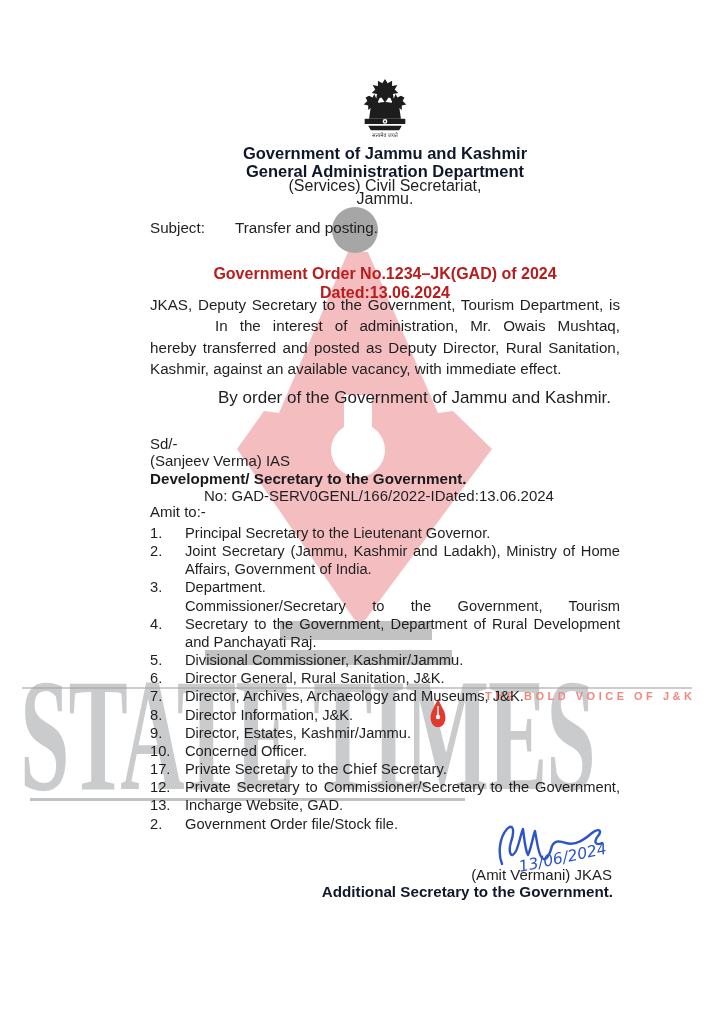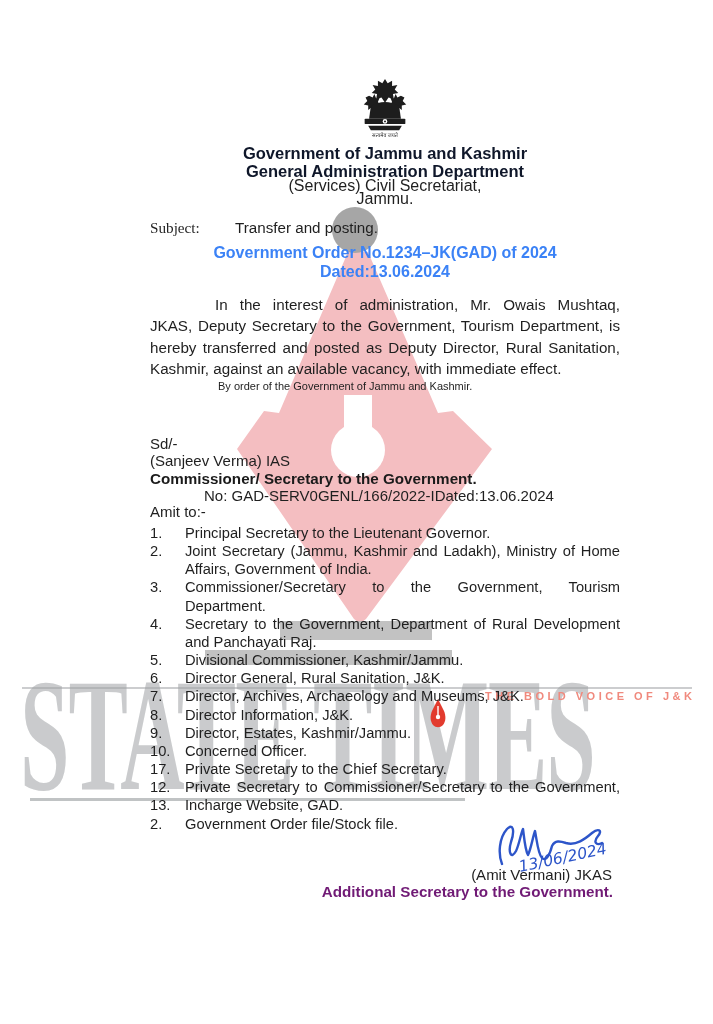--- a/index.html
+++ b/index.html
@@ -28,42 +28,42 @@
     color:var(--tagline-salmon,#f0897d);white-space:nowrap;margin-left:29px;
   }
   #wm-nib-icon{left:428px;top:696px;}
   
   #content{position:absolute;left:150px;top:0;width:470px;height:100%;z-index:1;}
   .abs{position:absolute;left:0;width:100%;}
   #header-block{top:78px;text-align:center;}
   .hdr-bold{font-weight:bold;font-size:16.5px;line-height:18px;color:#0f172a;}
   .hdr-small{font-size:16px;line-height:12.5px;}
   #subject-row{top:219px;display:flex;font-size:15.2px;}
-  #subject-row .lbl{width:85px;font-family:Liberation Serif, serif;}
-  #order-heading{top:243px;text-align:center;font-weight:bold;font-size:16px;line-height:19px;color:#3b82f6;}
+  #subject-row .lbl{width:85px;}
+  #order-heading{top:264px;text-align:center;font-weight:bold;font-size:16px;line-height:19px;color:#b91c1c;}
   #paragraph{top:294px;font-size:15.2px;}
   #paragraph .pline{line-height:21.4px;}
   #paragraph .indent{text-indent:65px;}
   .just{text-align:justify;text-align-last:justify;}
-  #by-order{top:380px;font-size:11px;padding-left:68px;}
+  #by-order{top:388px;font-size:17px;padding-left:68px;}
   #sig1{top:435px;text-align:left;font-size:15px;line-height:17.3px;}
   #sig1 .sd{padding-right:68px;}
   #sig1 .desig{font-weight:bold;font-size:15.2px;color:#1a1a1a;}
   #ref-row{top:487px;display:flex;justify-content:center;font-size:15px;}
   #ref-row .date{padding-right:12px;}
   #copy-label{top:503px;font-size:15px;}
   #copy-list{top:524px;font-size:14.7px;}
   #copy-list .li{display:flex;}
   #copy-list .num{width:35px;flex:0 0 35px;line-height:18.15px;}
   #copy-list .txt{flex:1;}
   #copy-list .lline{line-height:18.15px;}
   
   #sig2-svg{position:absolute;left:488px;top:816px;z-index:2;}
   #approver-name{position:absolute;right:101px;top:866px;font-size:15px;z-index:1;}
-  #approver-desig{position:absolute;right:100px;top:883px;font-size:15.2px;font-weight:bold;color:#701a75;z-index:1;}
+  #approver-desig{position:absolute;right:100px;top:883px;font-size:15.2px;font-weight:bold;color:#0f172a;z-index:1;}
 </style>
 </head>
 <body>
 
 <div id="page">
 
   <svg id="wm-nib" class="wm" width="320" height="435" viewBox="0 0 320 435">
     <path d="M148,47 L168,47 L238,208 L253,206 L292,244 L166,414 Q160,420 154,414 L37,244 L64,206 L79,208 Z" fill="var(--nib-pink,#f4bec1)"></path>
     <rect x="144" y="190" width="28" height="50" fill="#ffffff"></rect>
     <circle cx="158" cy="245" r="27" fill="#ffffff"></circle>
@@ -110,32 +110,32 @@
       <div class="lbl">Subject:</div>
       <div>Transfer and posting.</div>
     </div>
 
     <div id="order-heading" class="abs">
       <div>Government Order No.1234–JK(GAD) of 2024</div>
       <div>Dated:13.06.2024</div>
     </div>
 
     <div id="paragraph" class="abs">
+        <div class="pline just">JKAS, Deputy Secretary to the Government, Tourism Department, is</div>
         <div class="pline just indent">In the interest of administration, Mr. Owais Mushtaq,</div>
-        <div class="pline just">JKAS, Deputy Secretary to the Government, Tourism Department, is</div>
         <div class="pline just">hereby transferred and posted as Deputy Director, Rural Sanitation,</div>
         <div class="pline">Kashmir, against an available vacancy, with immediate effect.</div>
       </div>
 
     <div id="by-order" class="abs">By order of the Government of Jammu and Kashmir.</div>
 
     <div id="sig1" class="abs">
       <div class="sd">Sd/-</div>
       <div>(Sanjeev Verma) IAS</div>
-      <div class="desig">Commissioner/ Secretary to the Government.</div>
+      <div class="desig">Development/ Secretary to the Government.</div>
     </div>
 
     <div id="ref-row" class="abs">
       <div>No: GAD-SERV0GENL/166/2022-I</div>
       <div class="date">Dated:13.06.2024</div>
     </div>
 
     <div id="copy-label" class="abs">Amit to:-</div>
 
     <div id="copy-list" class="abs">
@@ -148,22 +148,22 @@
         <div class="li">
           <div class="num">2.</div>
           <div class="txt">
             <div class="lline just">Joint Secretary (Jammu, Kashmir and Ladakh), Ministry of Home</div>
             <div class="lline">Affairs, Government of India.</div>
           </div>
         </div>
         <div class="li">
           <div class="num">3.</div>
           <div class="txt">
+            <div class="lline">Department.</div>
             <div class="lline just">Commissioner/Secretary to the Government, Tourism</div>
-            <div class="lline">Department.</div>
           </div>
         </div>
         <div class="li">
           <div class="num">4.</div>
           <div class="txt">
             <div class="lline just">Secretary to the Government, Department of Rural Development</div>
             <div class="lline">and Panchayati Raj.</div>
           </div>
         </div>
         <div class="li">

